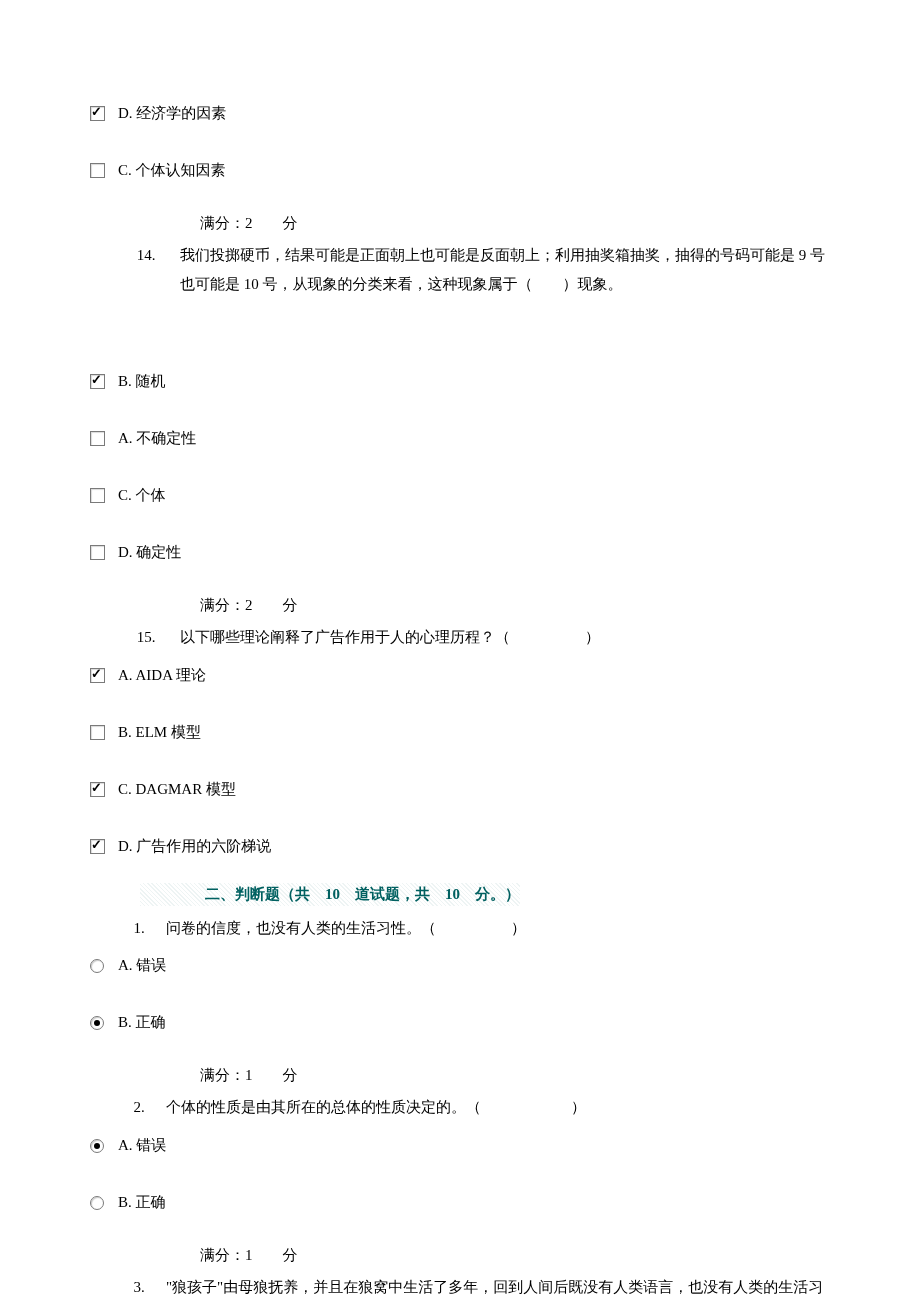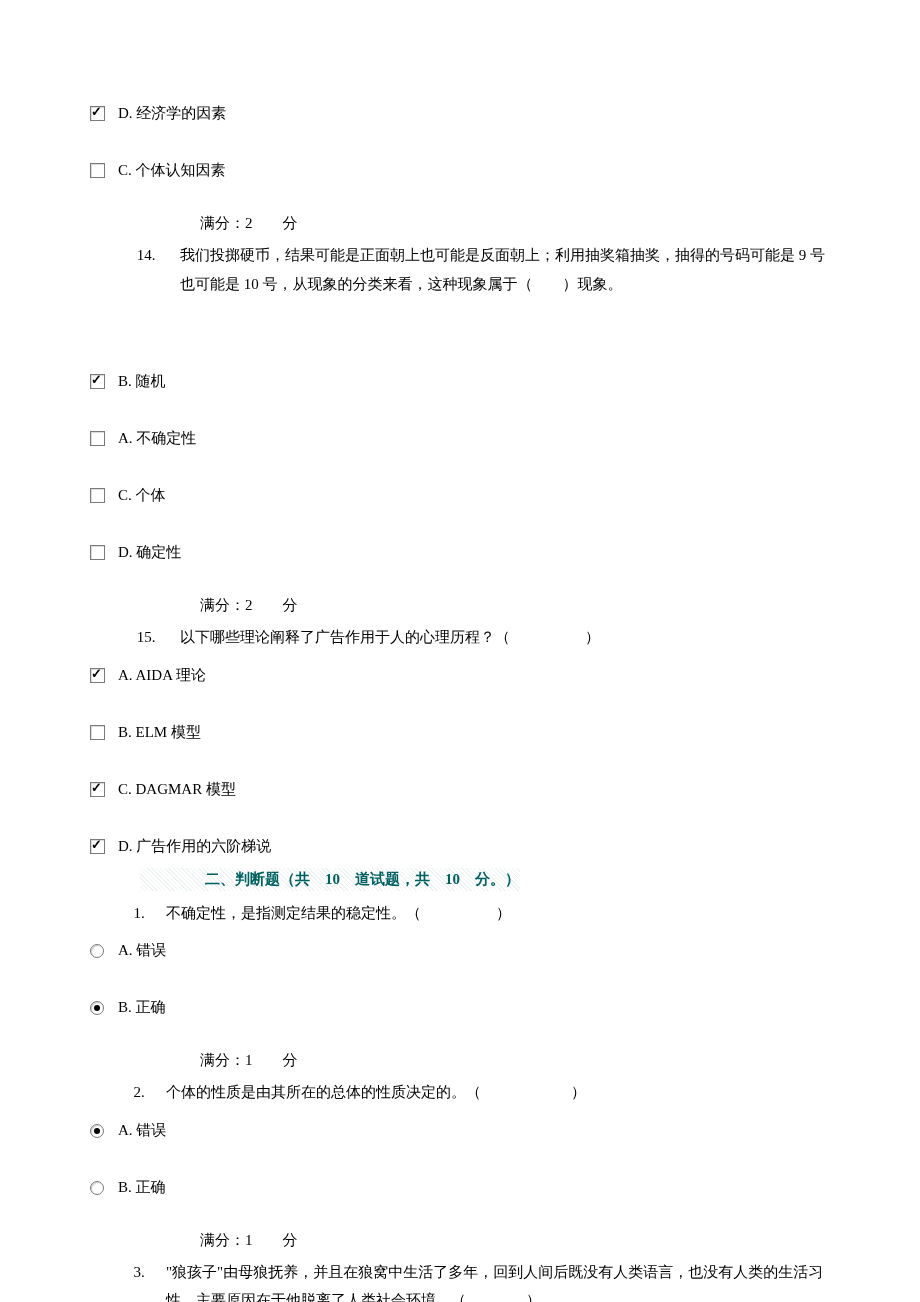--- a/index.html
+++ b/index.html
@@ -203,35 +203,35 @@
   <div class="option-row">
     <div class="ctrl-col">
         <div class="checkbox-box checked"></div>
       </div>
     <div class="text-col">
       <span>C.</span>
       <span>DAGMAR 模型</span>
     </div>
   </div>
 
-  <div class="option-row" style="margin-bottom:8px;">
+  <div class="option-row" style="margin-bottom:23px;">
     <div class="ctrl-col">
         <div class="checkbox-box checked"></div>
       </div>
     <div class="text-col">
       <span>D.</span>
       <span>广告作用的六阶梯说</span>
     </div>
   </div>
 
   <div class="section-header">二、判断题（共　10　道试题，共　10　分。）</div>
 
   <div class="question-row">
     <div class="qnum" style="width:42px;">1.</div>
-    <div class="qtext">不确定性，是指测定结果的稳定性。（　　　　　）</div>
+    <div class="qtext">问卷的信度，也没有人类的生活习性。（　　　　　）</div>
   </div>
 
   <div class="option-row" style="margin-bottom:30px;margin-top:4px;">
     <div class="ctrl-col">
         <div class="radio-circle"></div>
       </div>
     <div class="text-col">
       <span>A.</span>
       <span>错误</span>
     </div>

